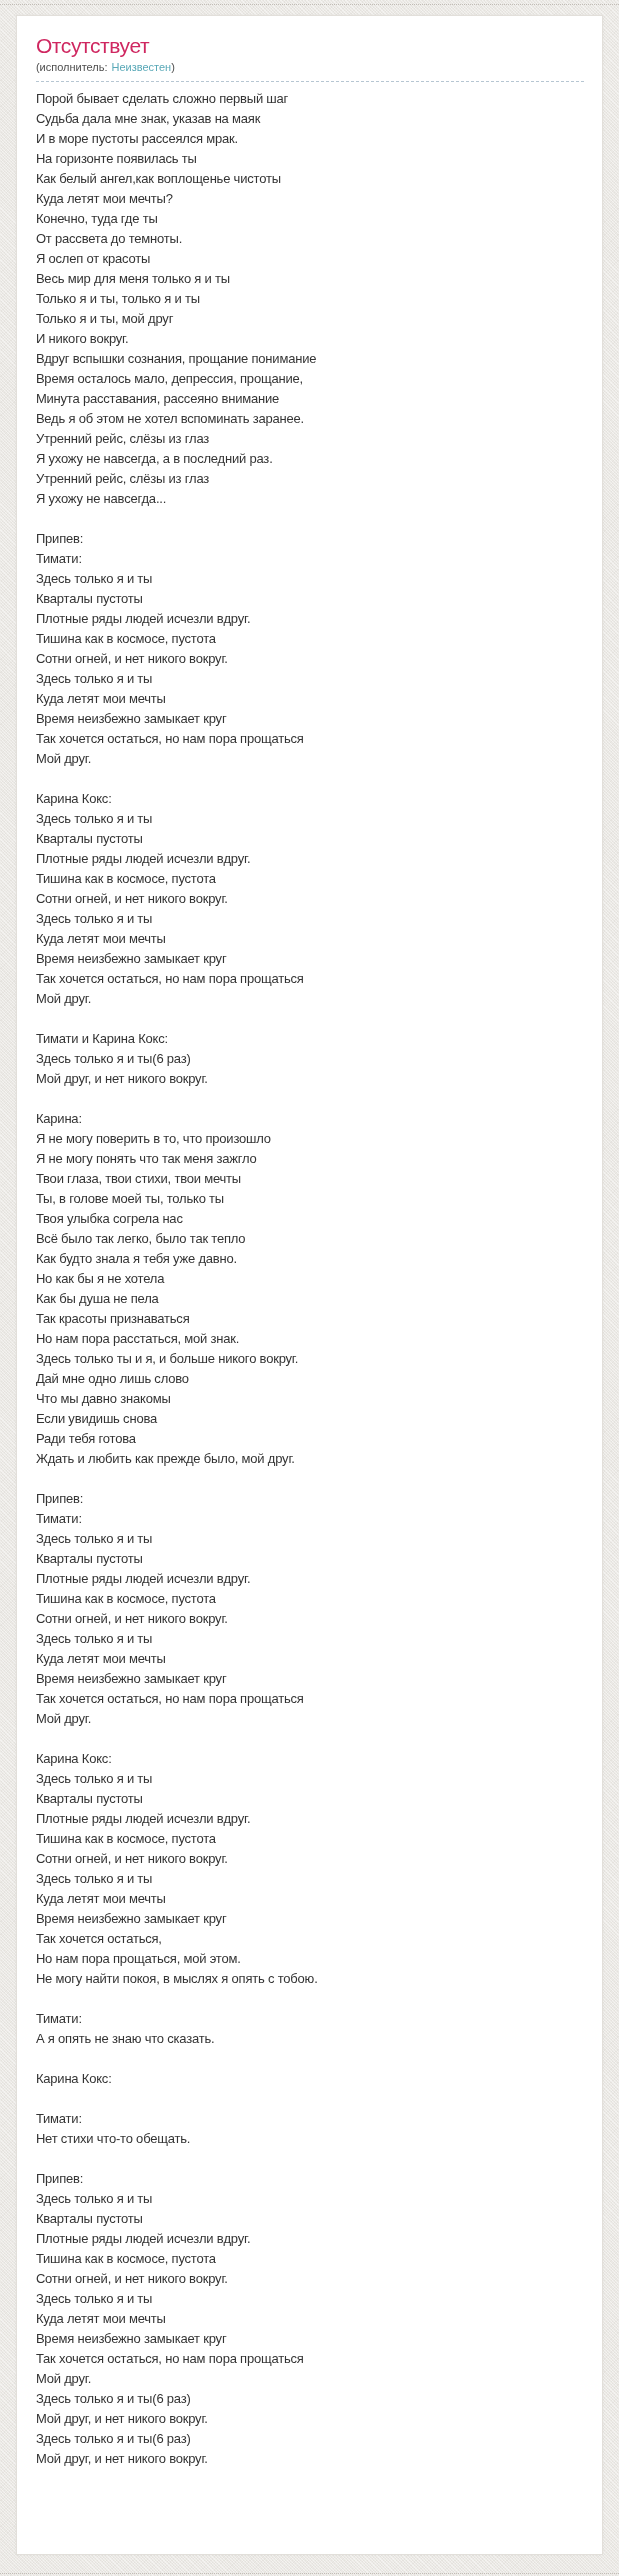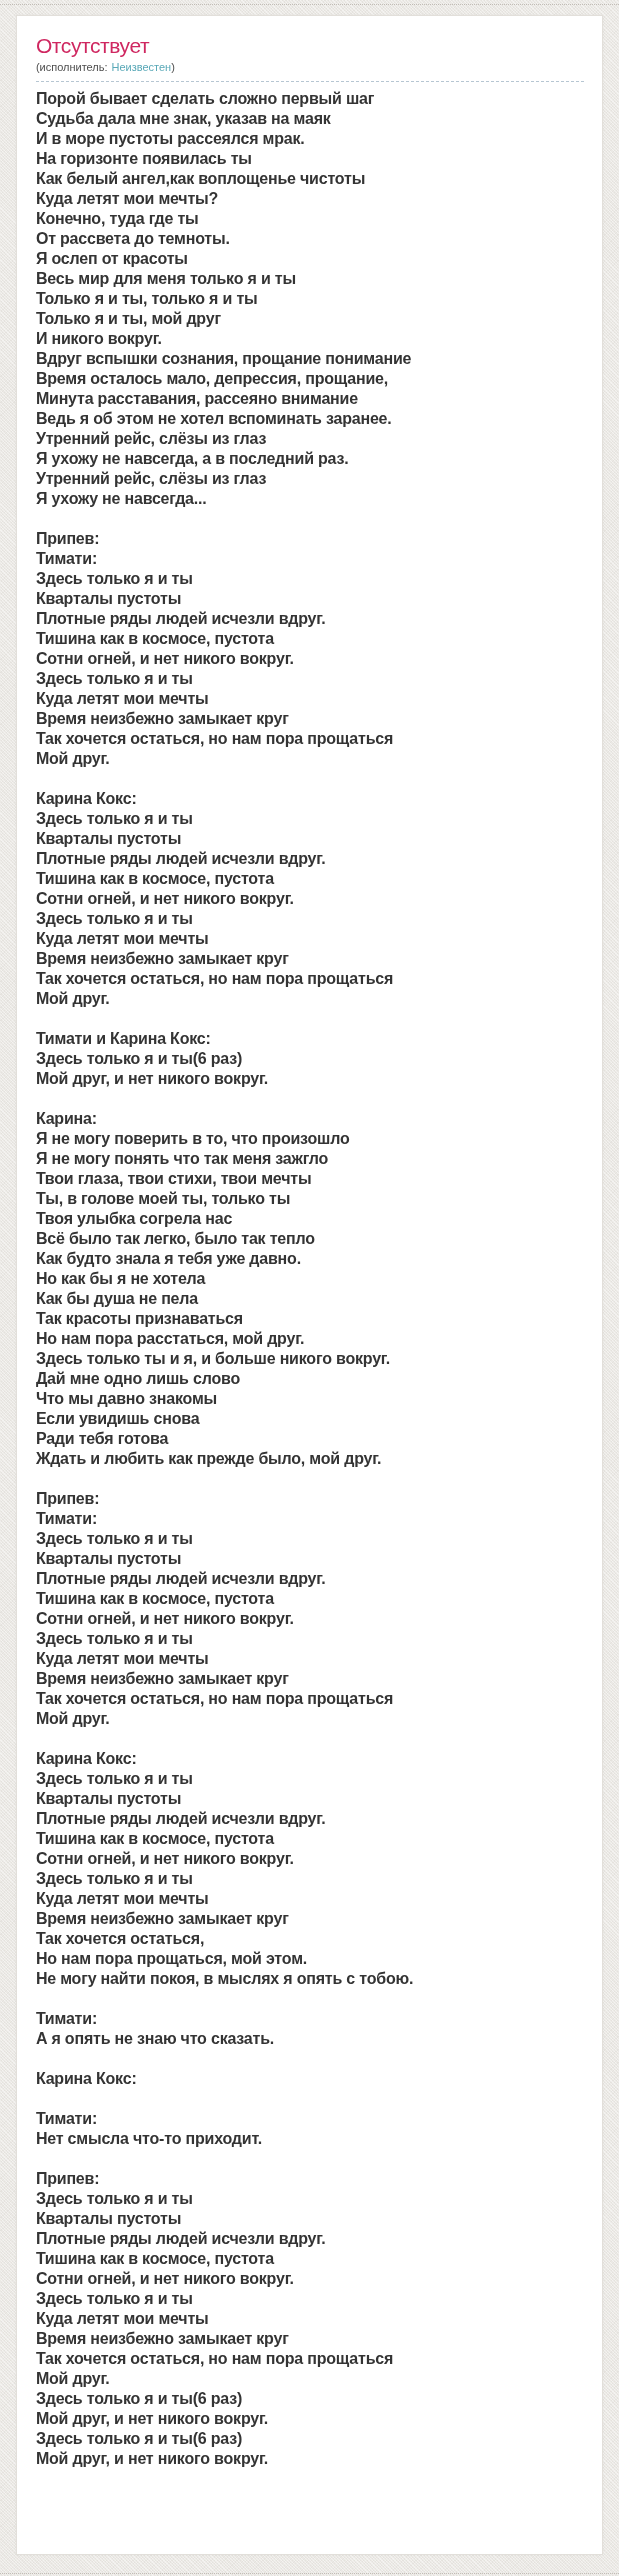--- a/index.html
+++ b/index.html
@@ -46,24 +46,23 @@
     border-bottom:0.8px dashed var(--separator-color);
     margin-bottom:7px;
   }
   .artist-link{
     color:var(--artist-link-color);
     text-decoration:none;
     margin-left:3.9px;
     cursor:pointer;
   }
   .lyrics{
-    font-size:16px;color:var(--text-color);
+    font-size:13px;color:var(--text-color);
     letter-spacing:-0.2px;
     line-height:20px;
-    font-weight:bold;
   }
   .lyrics .line{white-space:pre;height:20px;}
 </style>
 </head>
 <body>
 
 <div class="edge-dots top"></div>
 <div class="edge-dots bottom"></div>
 
 <div class="card">
@@ -125,21 +124,21 @@
       <div class="line">Я не могу поверить в то, что произошло</div>
       <div class="line">Я не могу понять что так меня зажгло</div>
       <div class="line">Твои глаза, твои стихи, твои мечты</div>
       <div class="line">Ты, в голове моей ты, только ты</div>
       <div class="line">Твоя улыбка согрела нас</div>
       <div class="line">Всё было так легко, было так тепло</div>
       <div class="line">Как будто знала я тебя уже давно.</div>
       <div class="line">Но как бы я не хотела</div>
       <div class="line">Как бы душа не пела</div>
       <div class="line">Так красоты признаваться</div>
-      <div class="line">Но нам пора расстаться, мой друг.</div>
+      <div class="line">Но нам пора расстаться, мой знак.</div>
       <div class="line">Здесь только ты и я, и больше никого вокруг.</div>
       <div class="line">Дай мне одно лишь слово</div>
       <div class="line">Что мы давно знакомы</div>
       <div class="line">Если увидишь снова</div>
       <div class="line">Ради тебя готова</div>
       <div class="line">Ждать и любить как прежде было, мой друг.</div>
       <div class="line">&nbsp;</div>
       <div class="line">Припев:</div>
       <div class="line">Тимати:</div>
       <div class="line">Здесь только я и ты</div>
@@ -165,21 +164,21 @@
       <div class="line">Так хочется остаться,</div>
       <div class="line">Но нам пора прощаться, мой этом.</div>
       <div class="line">Не могу найти покоя, в мыслях я опять с тобою.</div>
       <div class="line">&nbsp;</div>
       <div class="line">Тимати:</div>
       <div class="line">А я опять не знаю что сказать.</div>
       <div class="line">&nbsp;</div>
       <div class="line">Карина Кокс:</div>
       <div class="line">&nbsp;</div>
       <div class="line">Тимати:</div>
-      <div class="line">Нет смысла что-то приходит.</div>
+      <div class="line">Нет стихи что-то обещать.</div>
       <div class="line">&nbsp;</div>
       <div class="line">Припев:</div>
       <div class="line">Здесь только я и ты</div>
       <div class="line">Кварталы пустоты</div>
       <div class="line">Плотные ряды людей исчезли вдруг.</div>
       <div class="line">Тишина как в космосе, пустота</div>
       <div class="line">Сотни огней, и нет никого вокруг.</div>
       <div class="line">Здесь только я и ты</div>
       <div class="line">Куда летят мои мечты</div>
       <div class="line">Время неизбежно замыкает круг</div>

